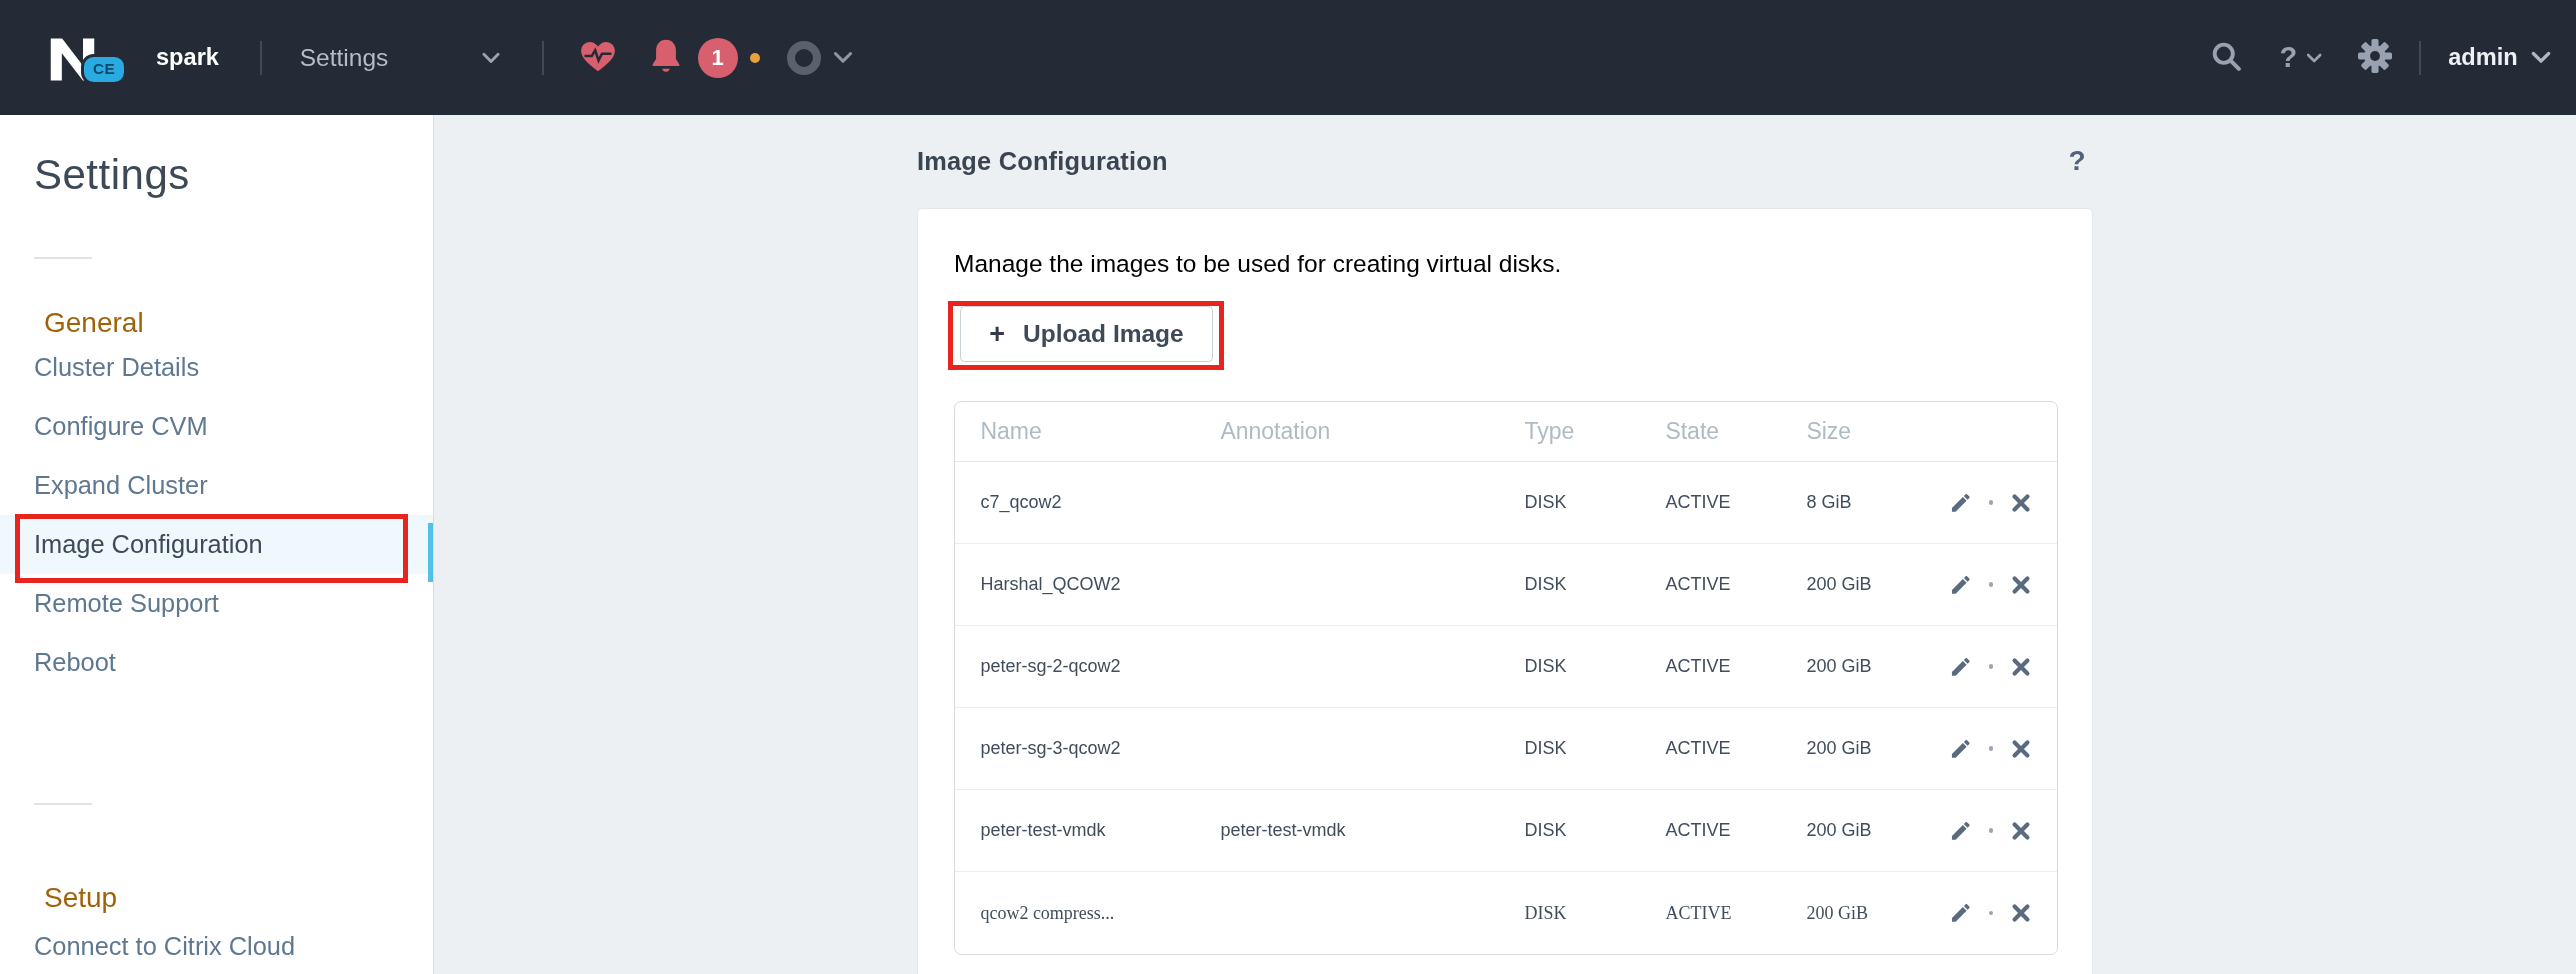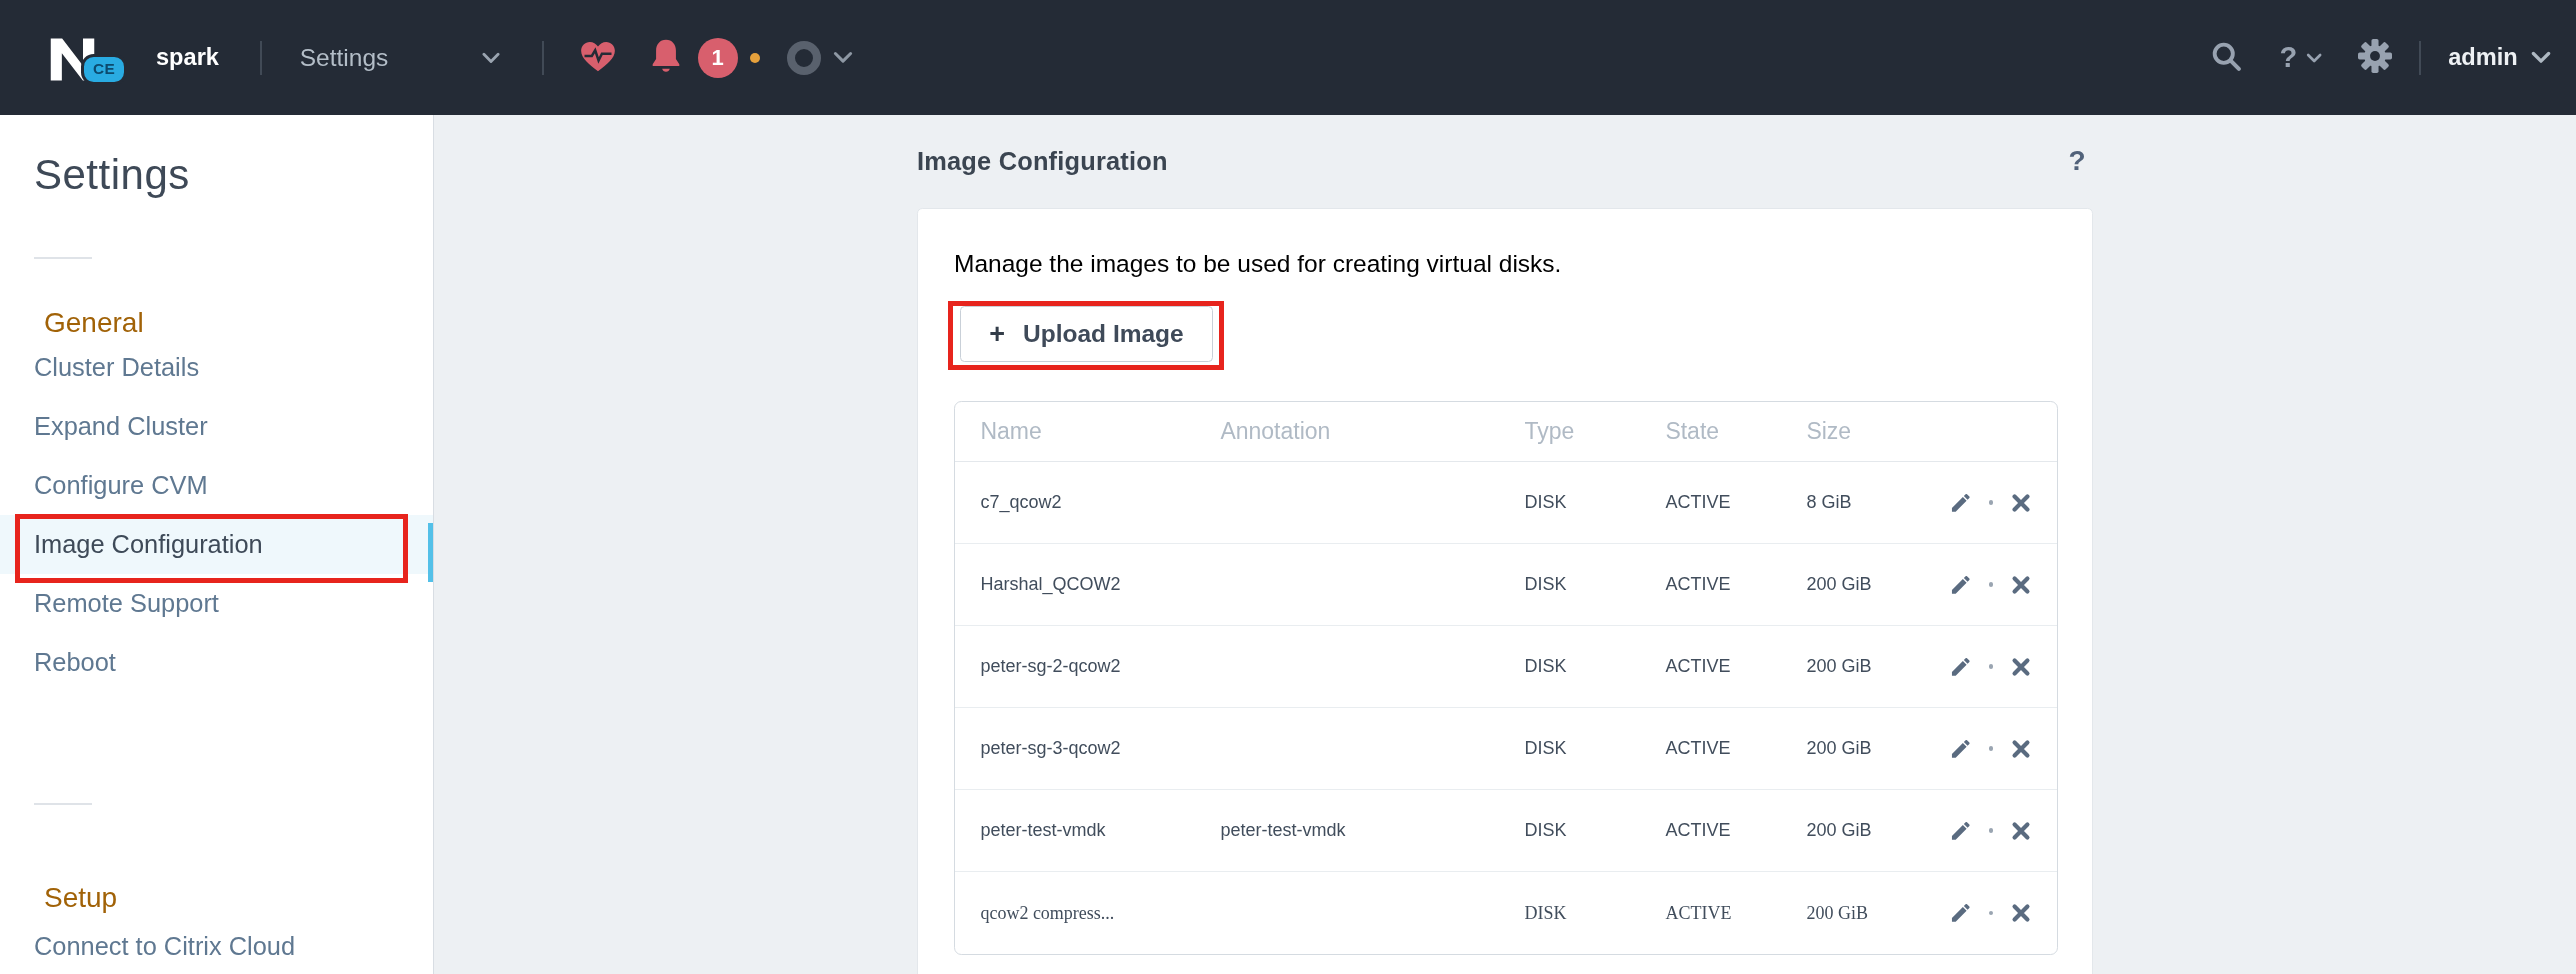--- a/index.html
+++ b/index.html
@@ -195,22 +195,22 @@
     </div>
   </header>
 
   <aside class="sidebar">
     <h1 class="sidebar-title">Settings</h1>
     <div class="sdiv d1"></div>
     <div class="slabel l1">General</div>
 
     <nav class="side-items">
       <div class="side-item">Cluster Details</div>
+      <div class="side-item">Configure CVM</div>
       <div class="side-item">Expand Cluster</div>
-      <div class="side-item">Configure CVM</div>
       <div class="side-item selected">Image Configuration</div>
       <div class="side-item">Remote Support</div>
       <div class="side-item">Reboot</div>
     </nav>
     <div class="accent-bar"></div>
     <div class="red-box sidebar-red"></div>
 
     <div class="sdiv d2"></div>
     <div class="slabel l2">Setup</div>
     <div class="side-item citrix">Connect to Citrix Cloud</div>

